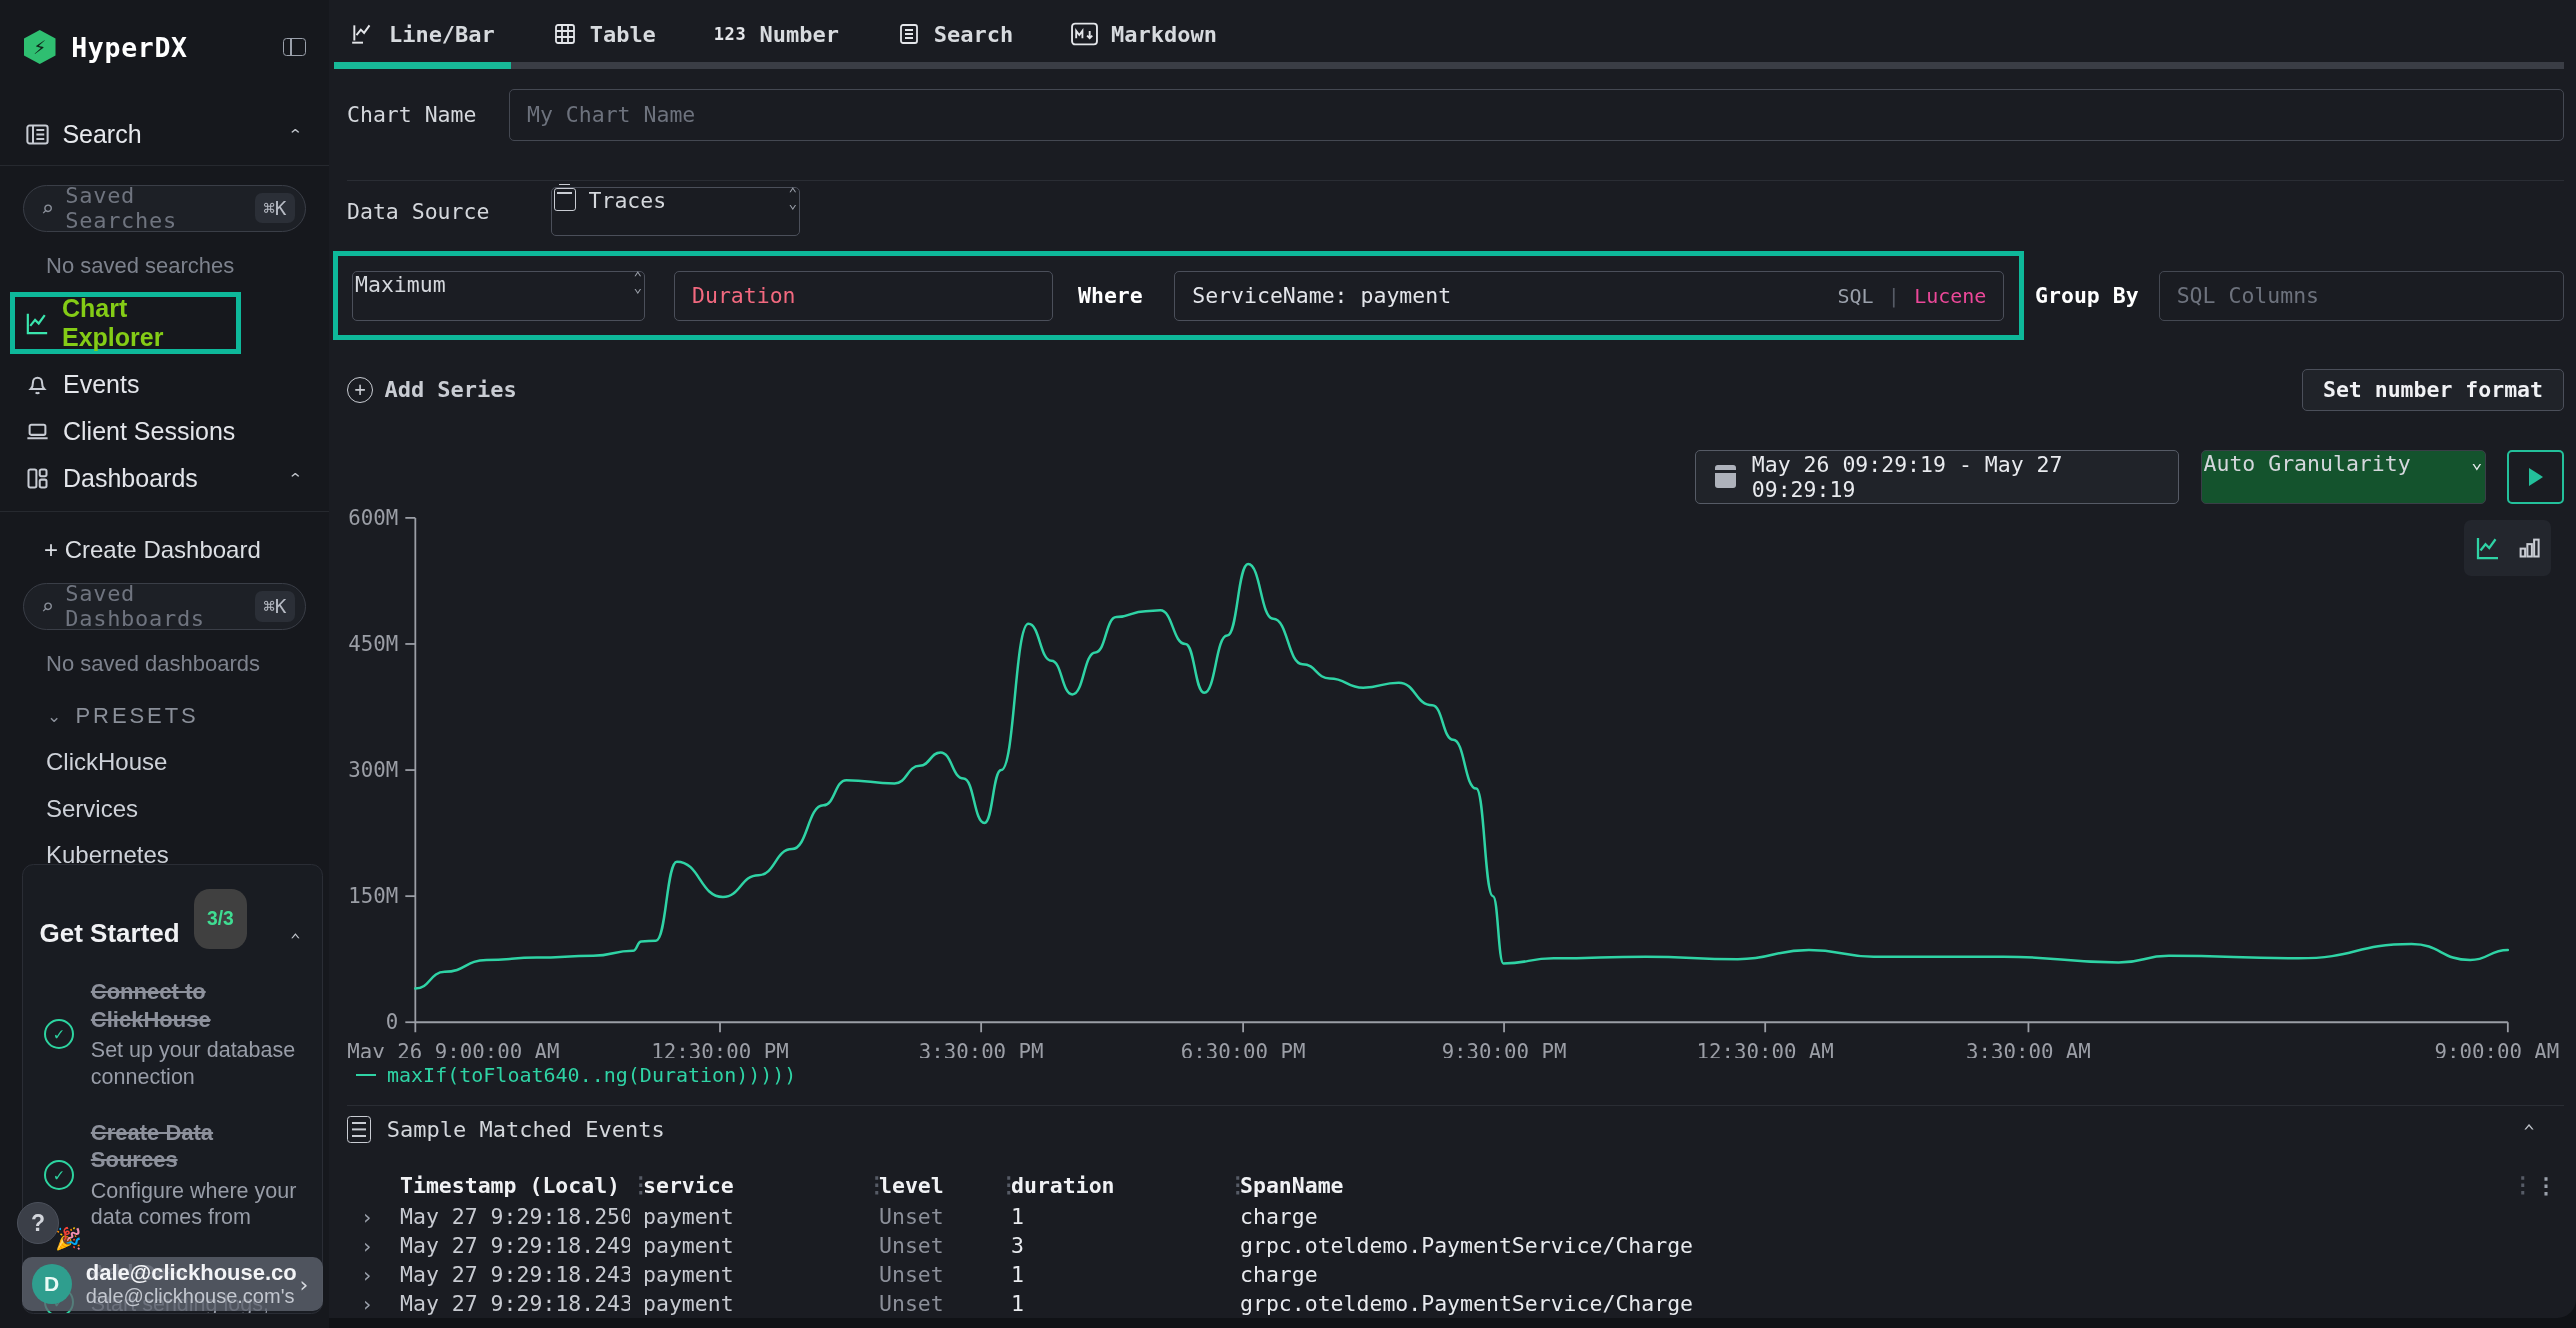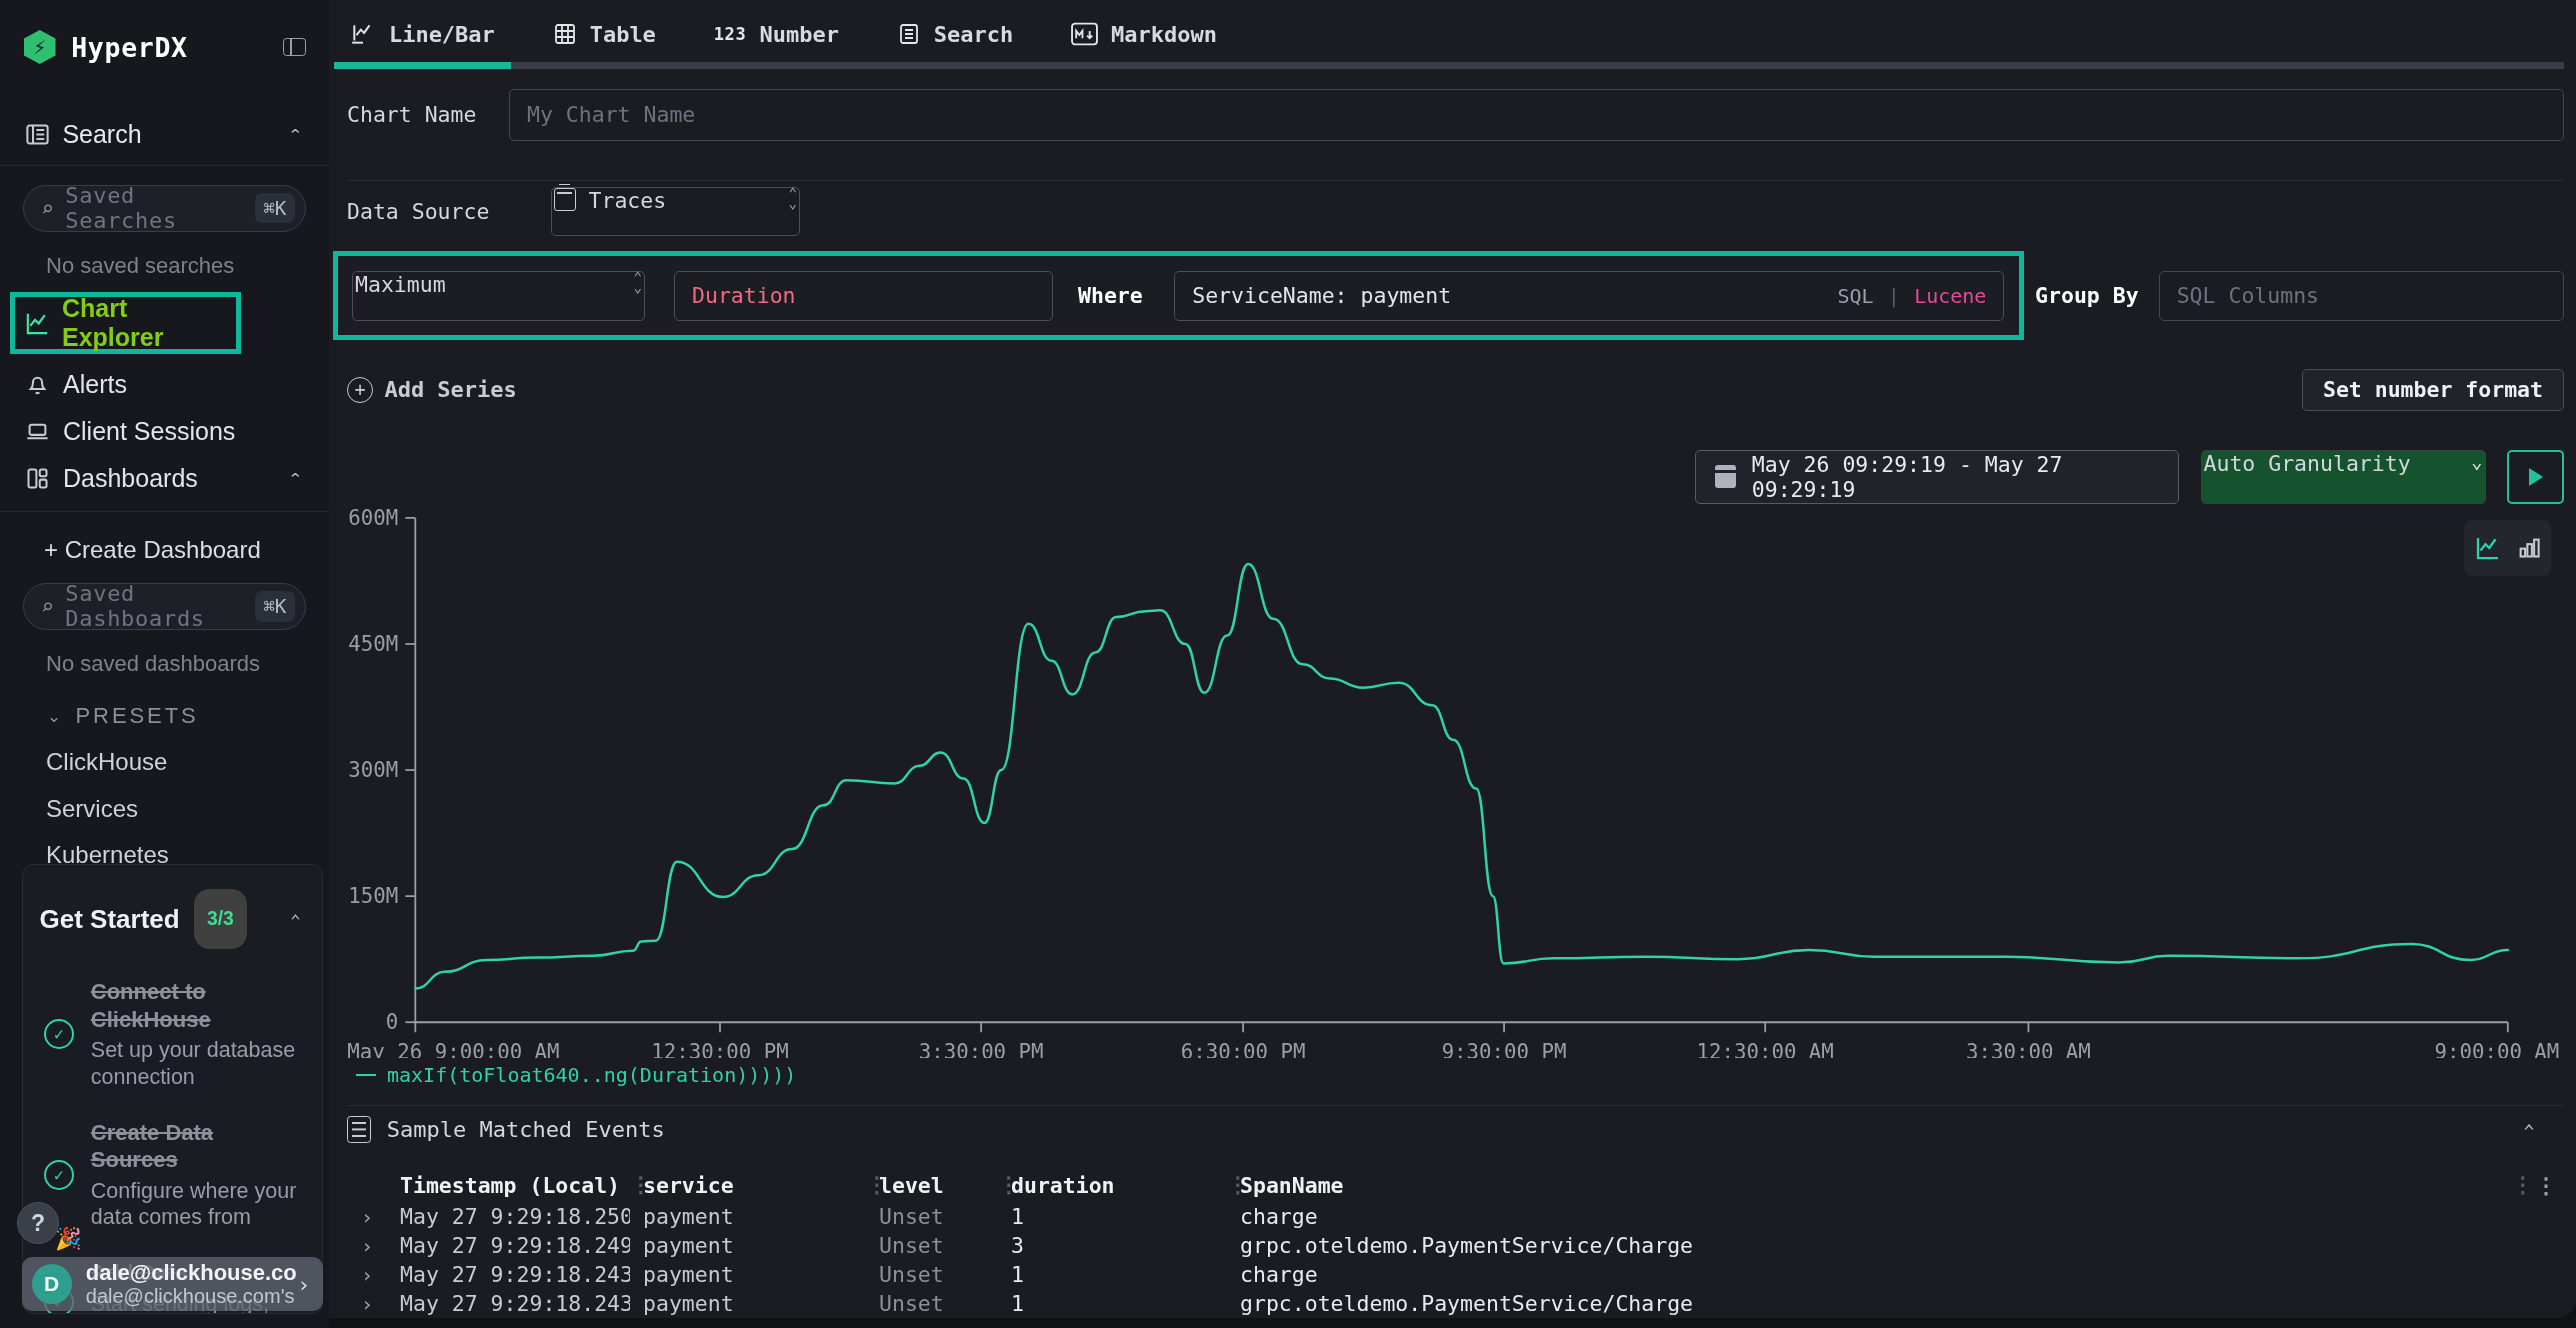--- a/index.html
+++ b/index.html
@@ -36,21 +36,21 @@
   .chart-explorer-box .nicon { color:#3ae6ae; }
 
   .create-dash { font-family:"Liberation Sans",sans-serif; font-size:24px; color:#dcdfe4; padding:24px 0 0 44px; }
   .presets-head { display:flex; align-items:center; color:#8a8f99; font-family:"Liberation Sans",sans-serif; font-size:22px; letter-spacing:2.9px; padding:26px 0 0 47px; }
   .presets-head .chev { margin-right:11.4px; font-size:17px; color:#8a8f99; }
   .preset-item { font-family:"Liberation Sans",sans-serif; font-size:24px; color:#ced2d9; padding:18.6px 0 0 46px; }
   .team-settings { display:flex; align-items:center; font-family:"Liberation Sans",sans-serif; font-size:25px; color:#e3e5ea; padding:46px 0 0 24px; }
   .team-settings .nicon { width:39px; color:#c7cbd3; font-size:24px; }
 
   .get-started { position:absolute; left:21.5px; right:5.7px; top:864px; bottom:14.3px; background:#191c22; border:1.4px solid #2a2d35; border-radius:11.4px; padding:24px 21.5px 14.3px 17px; overflow:hidden; }
-  .gs-head { display:flex; align-items:center; }
+  .gs-head { display:flex; align-items:flex-end; }
   .gs-title { font-family:"Liberation Sans",sans-serif; font-weight:bold; font-size:26px; color:#f0f1f4; }
   .gs-badge { margin-left:14.3px; background:#404040; color:#3fdd92; font-family:"Liberation Sans",sans-serif; font-weight:bold; font-size:19.3px; border-radius:15.7px; padding:19px 13px; }
   .gs-head .chev { margin-left:auto; color:#c2c6cd; font-size:18px; transform:scaleY(.8); }
   .gs-item { display:flex; margin-top:29px; }
   .gs-check { width:30px; height:30px; border:2.1px solid #2dd4a0; border-radius:50%; color:#2dd4a0; font-size:17px; display:flex; align-items:center; justify-content:center; flex:none; align-self:center; margin-right:17px; margin-left:4.3px; }
   .gs-text { font-family:"Liberation Sans",sans-serif; width:208px; }
   .gs-item-title { font-size:22px; font-weight:bold; color:#8d919c; text-decoration:line-through; line-height:1.25; }
   .gs-item-desc { font-size:21.5px; color:#989da8; line-height:1.22; margin-top:4.3px; }
   .confetti { position:absolute; left:33px; bottom:62px; font-size:21.5px; }
 
@@ -187,21 +187,21 @@
       </div>
     </div>
 
     <div class="nav-item">
       <span class="nicon">
         <svg width="27" height="27" viewBox="0 0 24 24" fill="none" stroke="#c7cbd3" stroke-width="1.8">
             <path d="M18 16H6c1.2-1.2 2-2 2-6a4 4 0 118 0c0 4 .8 4.8 2 6z"></path>
             <path d="M10.5 19a1.8 1.8 0 003 0"></path>
           </svg>
       </span>
-      <span>Alerts</span>
+      <span>Events</span>
     </div>
     <div class="nav-item">
       <span class="nicon">
         <svg width="27" height="27" viewBox="0 0 24 24" fill="none" stroke="#c7cbd3" stroke-width="1.8">
             <rect x="5" y="6" width="14" height="9" rx="1.5"></rect>
             <path d="M3 18h18"></path>
           </svg>
       </span>
       <span>Client Sessions</span>
     </div>

